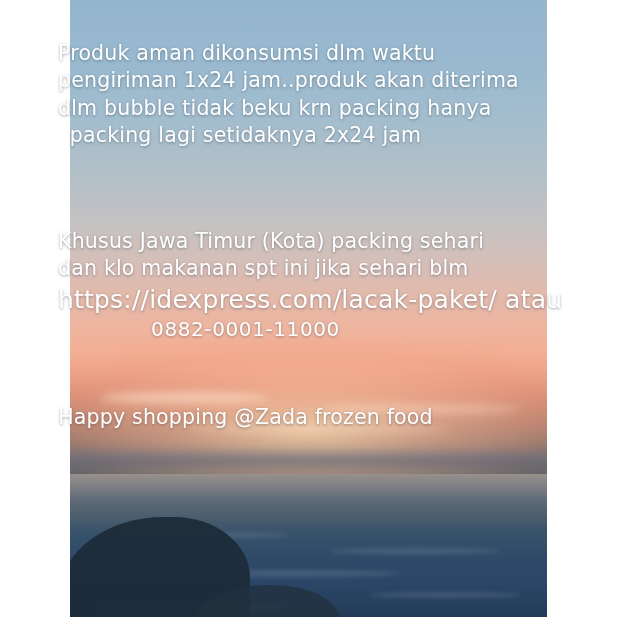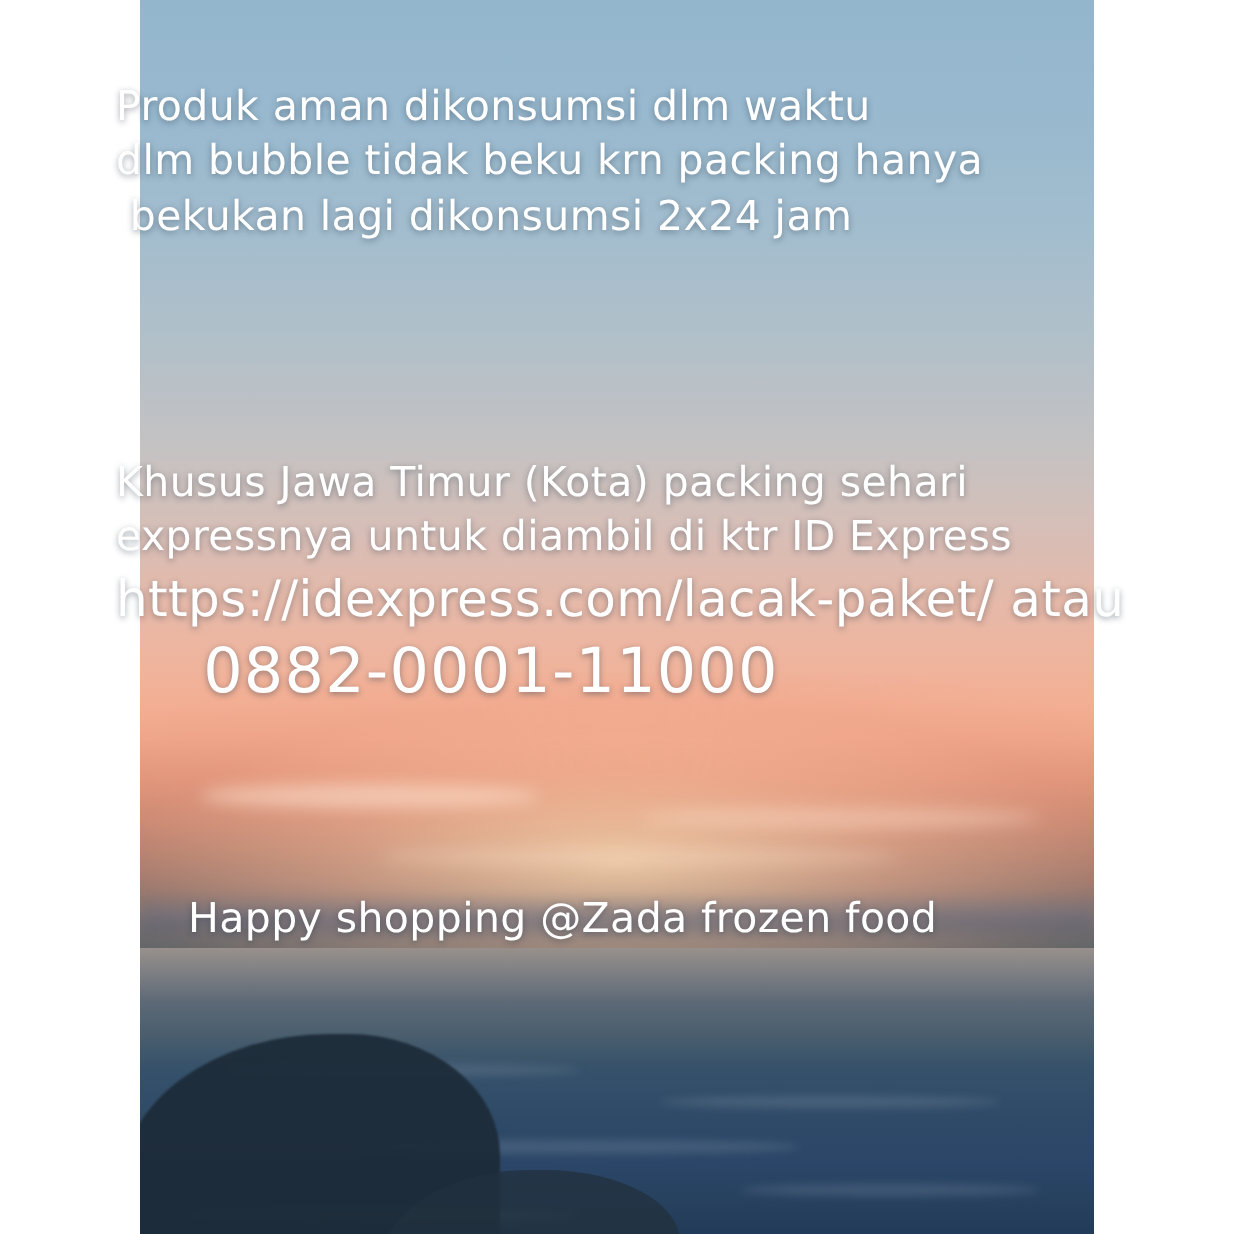--- a/index.html
+++ b/index.html
@@ -204,23 +204,23 @@
     letter-spacing: 0.2px;
   }
 
   .b1 { position: absolute; left: 0; right: 0; top: 40px; }
   .b1 .line { font-size: 20.5px; }
 
   .b2 { position: absolute; left: 0; right: 0; top: 228px; }
   .b2 .line { font-size: 20.5px; }
 
   .b2 .url { font-size: 25px; }
-  .b2 .phone { font-size: 31px; letter-spacing: 0.6px; }
-
-  .b3 { position: absolute; left: 0; right: 0; top: 446px; margin-left: 36px; }
+  .b2 .phone { font-size: 20px; letter-spacing: 0.6px; }
+
+  .b3 { position: absolute; left: 0; right: 0; top: 404px; }
   .b3 .line { font-size: 20.5px; }
 </style>
 </head>
 <body>
 
 <div id="poster">
 
   <div class="photo">
     <div class="sky"></div>
     <div class="glow"></div>
@@ -244,27 +244,28 @@
 
   <div class="haze"></div>
 
   <div class="frame-left"></div>
   <div class="frame-right"></div>
 
   <div class="text-layer">
 
     <div class="block b1">
       <span class="line">Produk aman dikonsumsi dlm waktu</span>
+      <span class="line">pengiriman 1x24 jam..produk akan diterima</span>
       <span class="line">dlm bubble tidak beku krn packing hanya</span>
-      <span class="line">bekukan lagi dikonsumsi 2x24 jam</span>
+      <span class="line">packing lagi setidaknya 2x24 jam</span>
     </div>
 
     <div class="block b2">
       <span class="line">Khusus Jawa Timur (Kota) packing sehari</span>
-      <span class="line">expressnya untuk diambil di ktr ID Express</span>
+      <span class="line">dan klo makanan spt ini jika sehari blm</span>
       <span class="line url">https://idexpress.com/lacak-paket/   atau</span>
       <span class="line phone">0882-0001-11000</span>
     </div>
 
     <div class="block b3">
       <span class="line">Happy shopping @Zada frozen food</span>
     </div>
 
   </div>
 </div>

